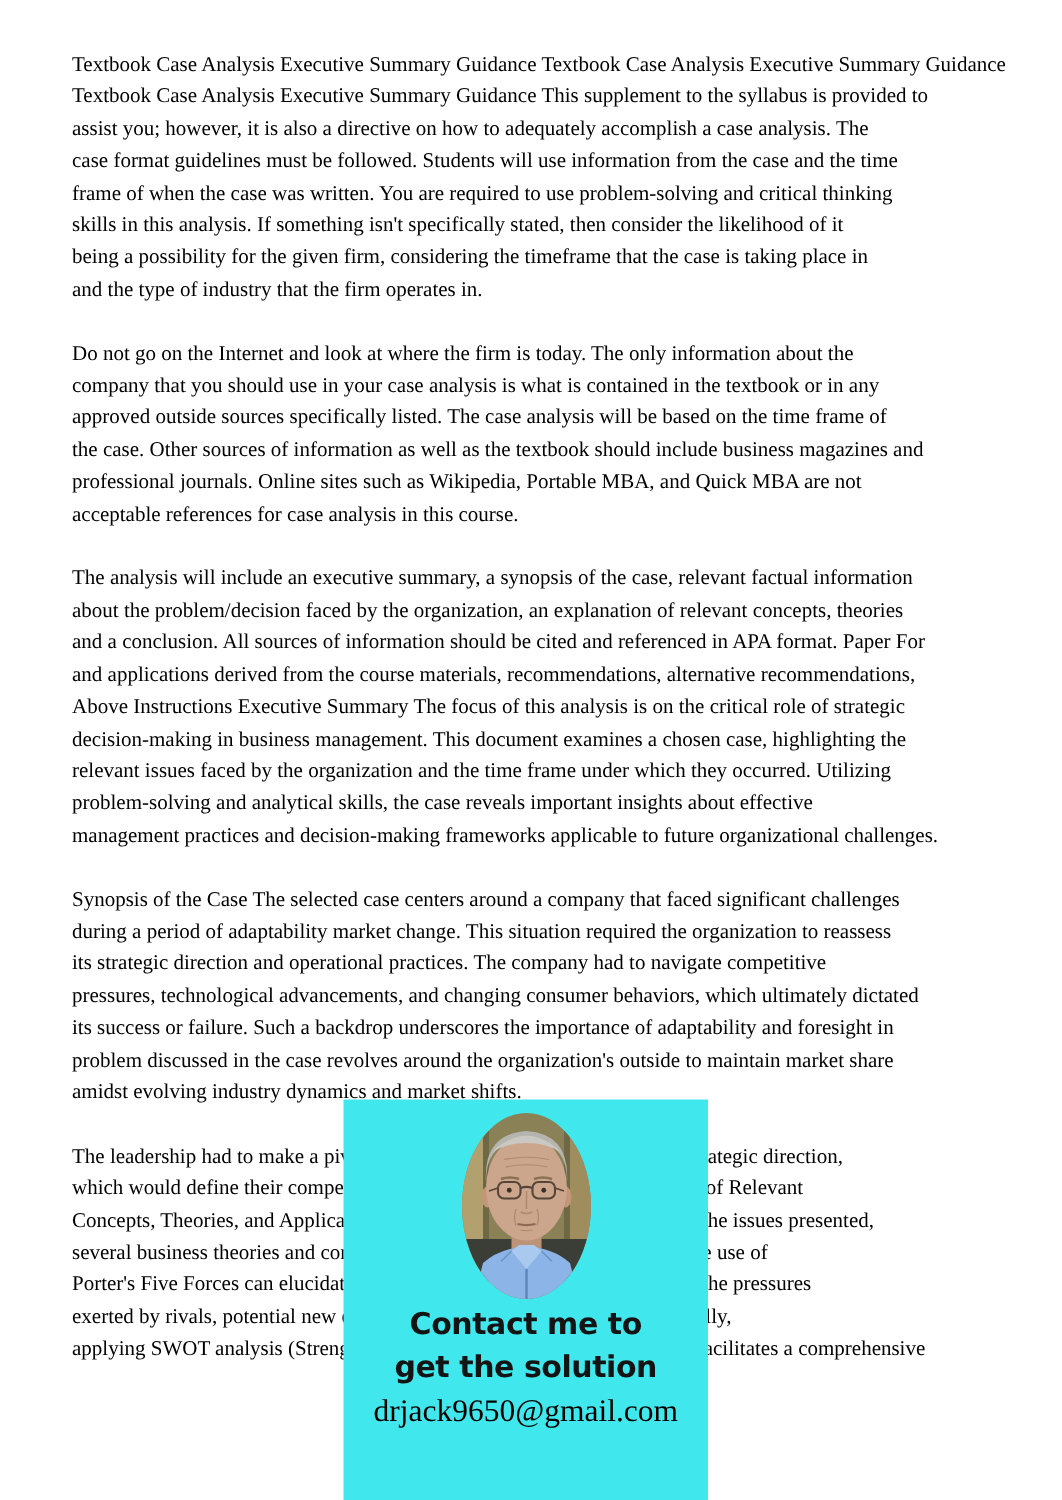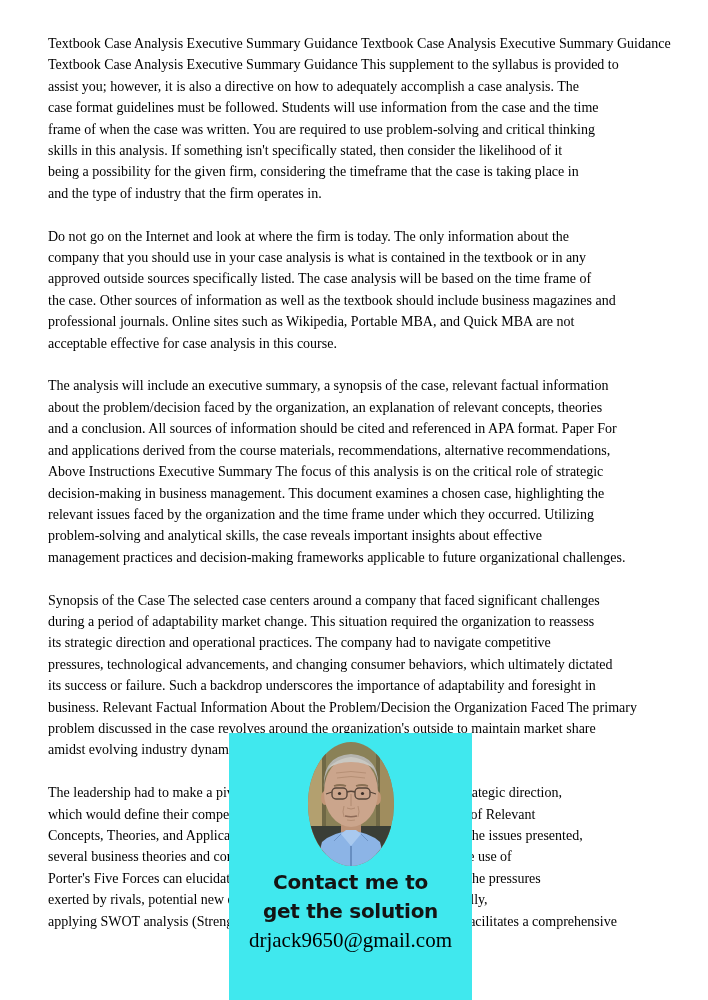--- a/index.html
+++ b/index.html
@@ -82,40 +82,39 @@
         <div class="line">skills in this analysis. If something isn't specifically stated, then consider the likelihood of it</div>
         <div class="line">being a possibility for the given firm, considering the timeframe that the case is taking place in</div>
         <div class="line">and the type of industry that the firm operates in.</div>
       </div>
       <div class="para">
         <div class="line">Do not go on the Internet and look at where the firm is today. The only information about the</div>
         <div class="line">company that you should use in your case analysis is what is contained in the textbook or in any</div>
         <div class="line">approved outside sources specifically listed. The case analysis will be based on the time frame of</div>
         <div class="line">the case. Other sources of information as well as the textbook should include business magazines and</div>
         <div class="line">professional journals. Online sites such as Wikipedia, Portable MBA, and Quick MBA are not</div>
-        <div class="line">acceptable effective for case analysis in this course.</div>
+        <div class="line">acceptable references for case analysis in this course.</div>
       </div>
       <div class="para">
         <div class="line">The analysis will include an executive summary, a synopsis of the case, relevant factual information</div>
         <div class="line">about the problem/decision faced by the organization, an explanation of relevant concepts, theories</div>
         <div class="line">and a conclusion. All sources of information should be cited and referenced in APA format. Paper For</div>
         <div class="line">and applications derived from the course materials, recommendations, alternative recommendations,</div>
         <div class="line">Above Instructions Executive Summary The focus of this analysis is on the critical role of strategic</div>
         <div class="line">decision-making in business management. This document examines a chosen case, highlighting the</div>
         <div class="line">relevant issues faced by the organization and the time frame under which they occurred. Utilizing</div>
         <div class="line">problem-solving and analytical skills, the case reveals important insights about effective</div>
         <div class="line">management practices and decision-making frameworks applicable to future organizational challenges.</div>
       </div>
       <div class="para">
         <div class="line">Synopsis of the Case The selected case centers around a company that faced significant challenges</div>
         <div class="line">during a period of adaptability market change. This situation required the organization to reassess</div>
         <div class="line">its strategic direction and operational practices. The company had to navigate competitive</div>
         <div class="line">pressures, technological advancements, and changing consumer behaviors, which ultimately dictated</div>
         <div class="line">its success or failure. Such a backdrop underscores the importance of adaptability and foresight in</div>
-        <div class="line">business. Relevant Factual Information About the Problem/Decision the Organization Faced The primary</div>
         <div class="line">problem discussed in the case revolves around the organization's outside to maintain market share</div>
         <div class="line">amidst evolving industry dynamics and market shifts.</div>
       </div>
       <div class="para">
         <div class="line">The leadership had to make a pivotal decision about their operations and strategic direction,</div>
         <div class="line">which would define their competitive standing in the industry. Explanation of Relevant</div>
         <div class="line">Concepts, Theories, and Applications Derived from the Course To analyze the issues presented,</div>
         <div class="line">several business theories and concepts can be applied here. For instance, the use of</div>
         <div class="line">Porter's Five Forces can elucidate the competitive landscape to understand the pressures</div>
         <div class="line">exerted by rivals, potential new entrants, and substitute products. Additionally,</div>

